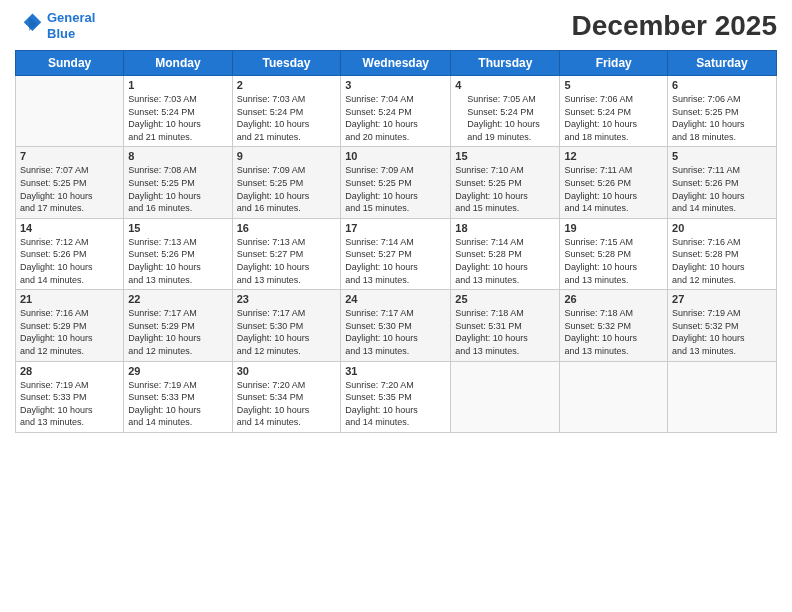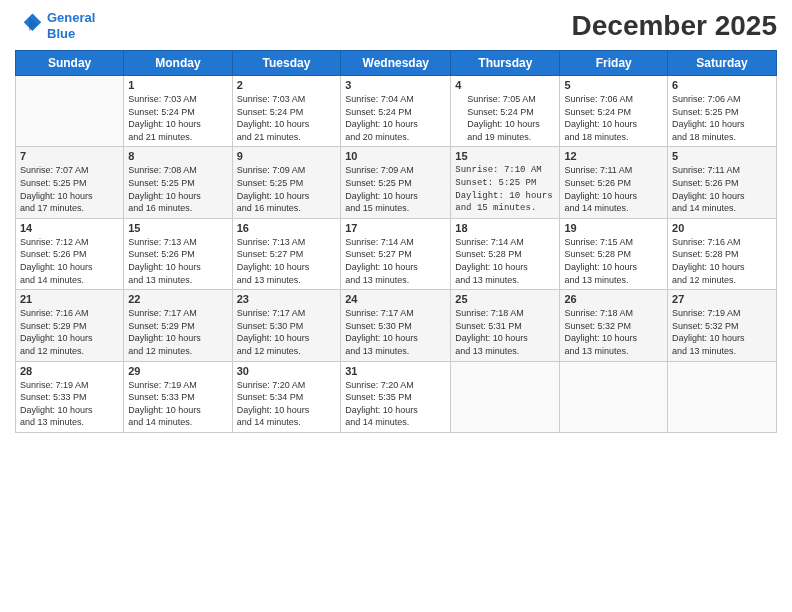--- a/index.html
+++ b/index.html
@@ -195,21 +195,21 @@
           </td>
           <td>
             <span class="day-num">10</span>
             <div class="day-info" style="white-space: pre-line;">Sunrise: 7:09 AM
 Sunset: 5:25 PM
 Daylight: 10 hours
 and 15 minutes.</div>
           </td>
           <td>
             <span class="day-num">15</span>
-            <div class="day-info" style="white-space: pre-line; font-family: Liberation Mono, monospace;">Sunrise: 7:10 AM
+            <div class="day-info" style="white-space: pre-line;">Sunrise: 7:10 AM
 Sunset: 5:25 PM
 Daylight: 10 hours
 and 15 minutes.</div>
           </td>
           <td>
             <span class="day-num">12</span>
             <div class="day-info" style="white-space: pre-line;">Sunrise: 7:11 AM
 Sunset: 5:26 PM
 Daylight: 10 hours
 and 14 minutes.</div>

